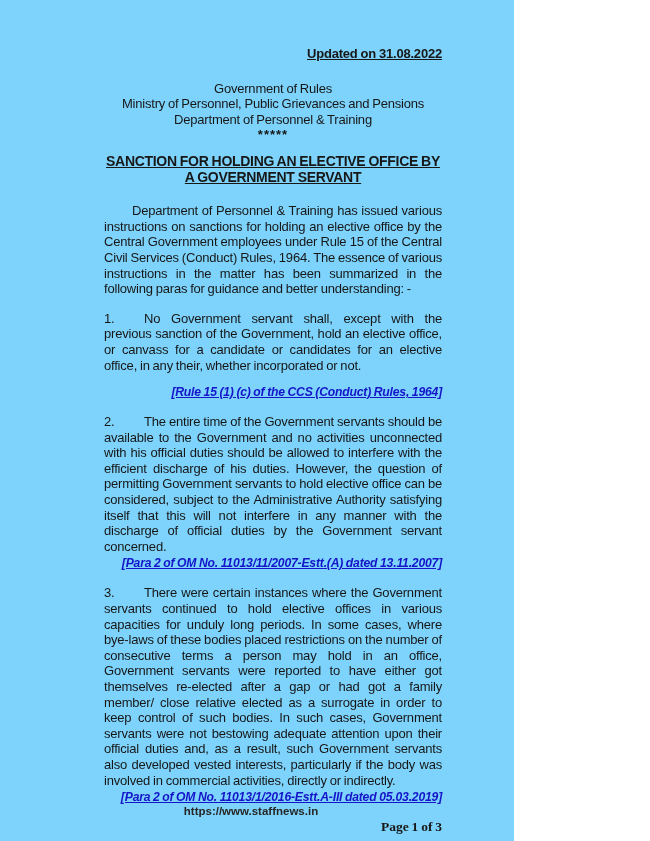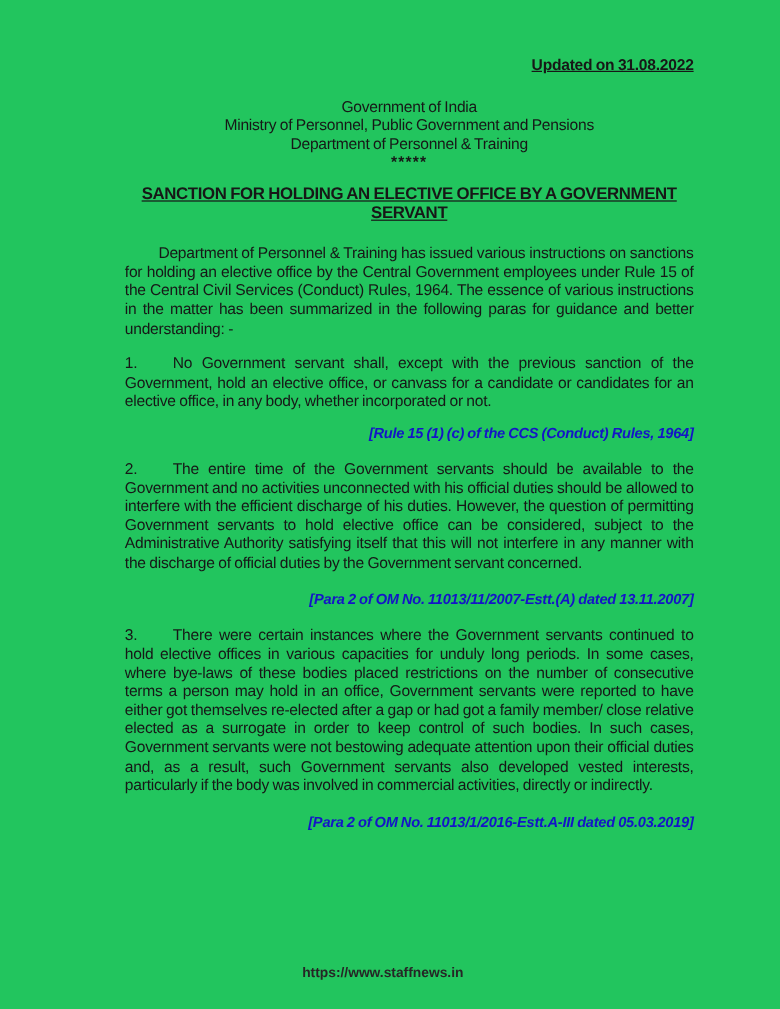--- a/index.html
+++ b/index.html
@@ -1,23 +1,23 @@
 <!DOCTYPE html>
 <html style="--citation-link: #1414c8; --body-text: #171717;"><head>
 <meta charset="utf-8">
 <style>
   html, body { margin: 0; padding: 0; background: #ffffff; }
   body { width: 650px; height: 841px; overflow: hidden; }
 
   .page {
     position: relative;
-    width: 650px; height: 841px;
+    width: 514px; height: 841px;
     box-sizing: border-box;
     padding: 46px 72px 0 104px;
-    background: #22c55e;
+    background: #7dd3fc;
     font-family: "Liberation Sans", sans-serif;
     font-size: 13px;
     line-height: 15.6px;
     letter-spacing: -0.2px;
     word-spacing: -0.5px;
     color: var(--body-text, #171717);
   }
 
   .updated {
     text-align: right;
@@ -44,31 +44,31 @@
     text-align: justify;
     text-indent: 28px;
   }
 
   .para {
     margin: 14px 0 0 0;
     text-align: justify;
   }
   .pnum { display: inline-block; width: 40px; }
 
-  .cites { margin-top: 16px; }
+  .cites { margin-top: 2px; }
   .cites.first-gap { margin-top: 12px; }
   .cite {
     text-align: right;
     font-size: 12.2px;
     line-height: 15px;
     font-weight: bold;
     font-style: italic;
     color: var(--citation-link, #1414c8);
   }
-  .cite span { cursor: pointer; }
+  .cite span { text-decoration: underline; cursor: pointer; }
 
   .page-num {
     margin-top: 14px;
     text-align: right;
     font-family: "Liberation Serif", serif;
     font-weight: bold;
     font-size: 13.5px;
     letter-spacing: 0;
   }
 
@@ -82,47 +82,48 @@
     color: #262626;
   }
 </style>
 </head>
 <body>
 
 <div class="page">
 
   <div class="updated">Updated on 31.08.2022</div>
 
-  <div class="center-line">Government of India</div>
-  <div class="center-line">Ministry of Personnel, Public Government and Pensions</div>
+  <div class="center-line">Government of Rules</div>
+  <div class="center-line">Ministry of Personnel, Public Grievances and Pensions</div>
   <div class="center-line">Department of Personnel &amp; Training</div>
   <div class="stars">*****</div>
 
   <div class="title">SANCTION FOR HOLDING AN ELECTIVE OFFICE BY A GOVERNMENT SERVANT</div>
 
   <p class="intro">Department of Personnel &amp; Training has issued various instructions on sanctions for holding an elective office by the Central Government employees under Rule 15 of the Central Civil Services (Conduct) Rules, 1964. The essence of various instructions in the matter has been summarized in the following paras for guidance and better understanding: -</p>
 
   <div>
-    <p class="para"><span class="pnum">1.</span><span>No Government servant shall, except with the previous sanction of the Government, hold an elective office, or canvass for a candidate or candidates for an elective office, in any body, whether incorporated or not.</span></p>
+    <p class="para"><span class="pnum">1.</span><span>No Government servant shall, except with the previous sanction of the Government, hold an elective office, or canvass for a candidate or candidates for an elective office, in any their, whether incorporated or not.</span></p>
     <div class="cites first-gap">
       <div class="cite"><span>[Rule 15 (1) (c) of the CCS (Conduct) Rules, 1964]</span></div>
     </div>
   </div>
 
   <div>
     <p class="para"><span class="pnum">2.</span><span>The entire time of the Government servants should be available to the Government and no activities unconnected with his official duties should be allowed to interfere with the efficient discharge of his duties. However, the question of permitting Government servants to hold elective office can be considered, subject to the Administrative Authority satisfying itself that this will not interfere in any manner with the discharge of official duties by the Government servant concerned.</span></p>
     <div class="cites">
       <div class="cite"><span>[Para 2 of OM No. 11013/11/2007-Estt.(A) dated 13.11.2007]</span></div>
     </div>
   </div>
 
   <div>
     <p class="para"><span class="pnum">3.</span><span>There were certain instances where the Government servants continued to hold elective offices in various capacities for unduly long periods. In some cases, where bye-laws of these bodies placed restrictions on the number of consecutive terms a person may hold in an office, Government servants were reported to have either got themselves re-elected after a gap or had got a family member/ close relative elected as a surrogate in order to keep control of such bodies. In such cases, Government servants were not bestowing adequate attention upon their official duties and, as a result, such Government servants also developed vested interests, particularly if the body was involved in commercial activities, directly or indirectly.</span></p>
     <div class="cites">
       <div class="cite"><span>[Para 2 of OM No. 11013/1/2016-Estt.A-III dated 05.03.2019]</span></div>
     </div>
   </div>
 
 
+  <div class="page-num">Page 1 of 3</div>
 
   <div class="site">https://www.staffnews.in</div>
 
 </div>
 
 </body></html>

